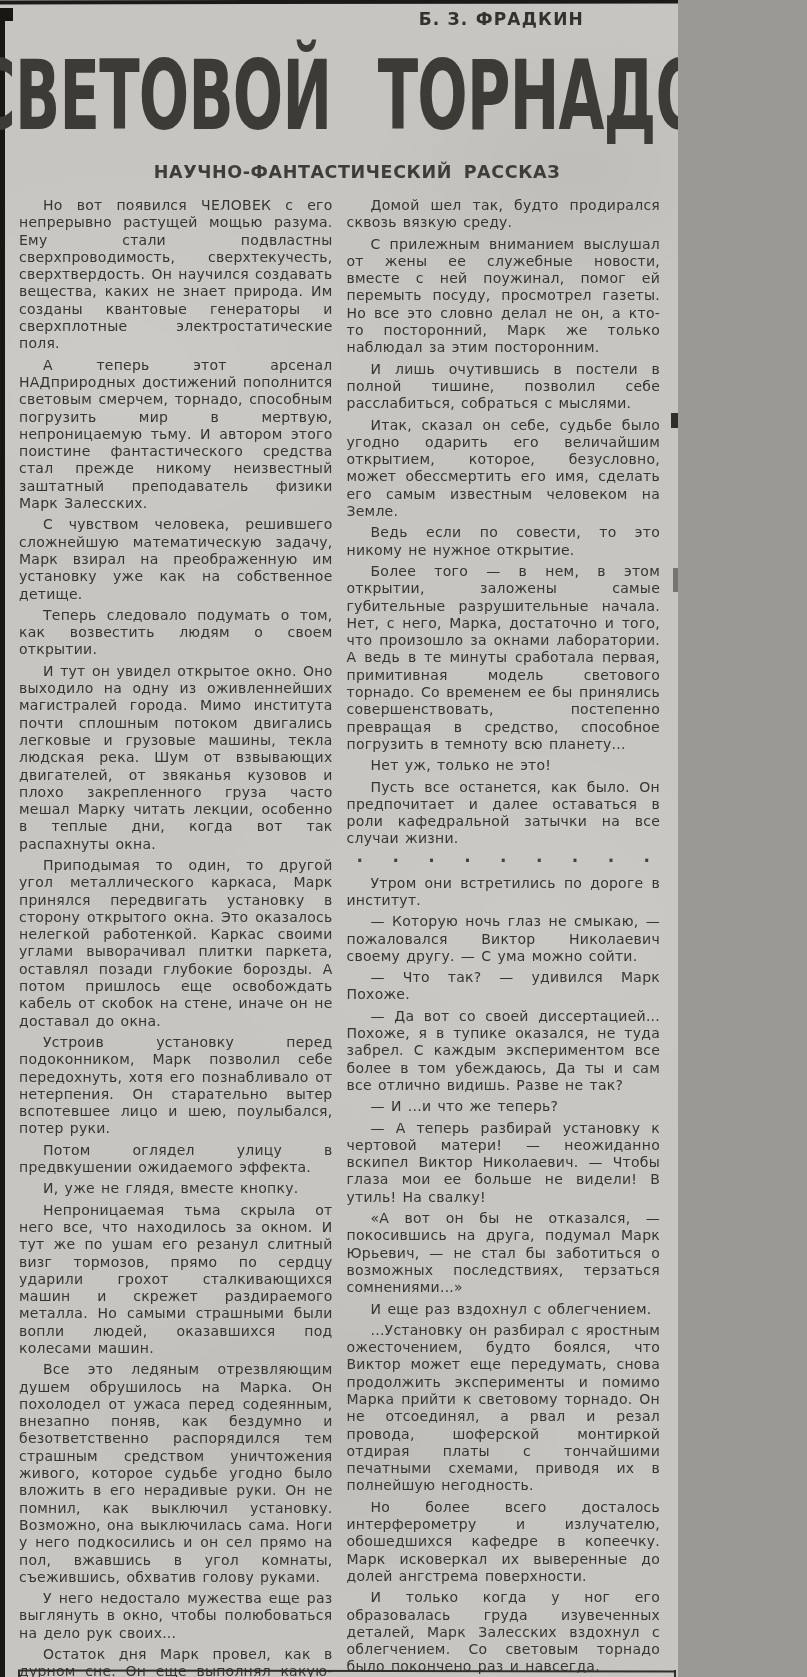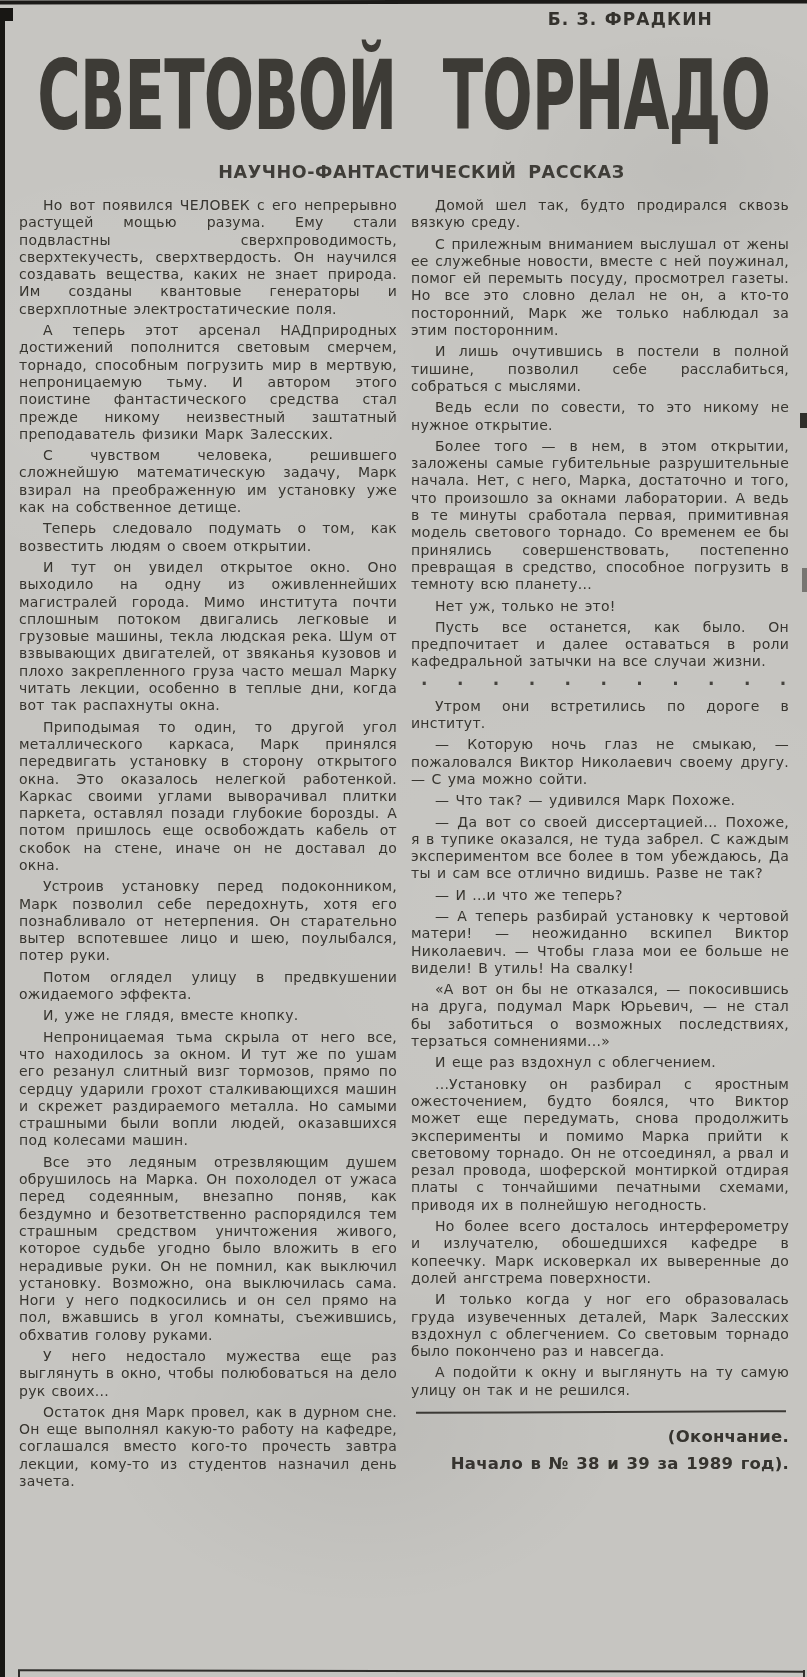--- a/index.html
+++ b/index.html
@@ -2,21 +2,21 @@
 <html><head>
 <meta charset="utf-8">
 <style>
   html,body{margin:0;padding:0;}
   body{
     width:807px;height:1677px;
     font-family:"DejaVu Sans",sans-serif;
     background:#9a9996;
   }
   .page{
-    position:relative;width:807px;height:1677px;overflow:hidden;
+    position:relative;width:678px;height:1677px;overflow:hidden;
     background:
       radial-gradient(ellipse 420px 300px at 18% 22%, rgba(255,255,255,.10), rgba(255,255,255,0) 70%),
       radial-gradient(ellipse 500px 380px at 78% 55%, rgba(255,255,255,.07), rgba(255,255,255,0) 70%),
       radial-gradient(ellipse 380px 260px at 45% 85%, rgba(0,0,0,.05), rgba(0,0,0,0) 70%),
       radial-gradient(ellipse 300px 200px at 85% 10%, rgba(0,0,0,.04), rgba(0,0,0,0) 70%),
       #c6c5c1;
     color:#38362f;
   }
   
   .top-rule{position:absolute;top:0;left:0;right:0;height:4px;background:#1b1a18;transform:rotate(-.08deg);}
@@ -114,20 +114,21 @@
       <p>Непроницаемая тьма скрыла от него все, что находилось за окном. И тут же по ушам его резанул слитный визг тормозов, прямо по сердцу ударили грохот сталкивающихся машин и скрежет раздираемого металла. Но самыми страшными были вопли людей, оказавшихся под колесами машин.</p>
       <p>Все это ледяным отрезвляющим душем обрушилось на Марка. Он похолодел от ужаса перед содеянным, внезапно поняв, как бездумно и безответственно распорядился тем страшным средством уничтожения живого, которое судьбе угодно было вложить в его нерадивые руки. Он не помнил, как выключил установку. Возможно, она выключилась сама. Ноги у него подкосились и он сел прямо на пол, вжавшись в угол комнаты, съежившись, обхватив голову руками.</p>
       <p>У него недостало мужества еще раз выглянуть в окно, чтобы полюбоваться на дело рук своих...</p>
       <p>Остаток дня Марк провел, как в дурном сне. Он еще выполнял какую-то работу на кафедре, соглашался вместо кого-то прочесть завтра лекции, кому-то из студентов назначил день зачета.</p>
     </div>
 
     <div class="col">
       <p>Домой шел так, будто продирался сквозь вязкую среду.</p>
       <p>С прилежным вниманием выслушал от жены ее служебные новости, вместе с ней поужинал, помог ей перемыть посуду, просмотрел газеты. Но все это словно делал не он, а кто-то посторонний, Марк же только наблюдал за этим посторонним.</p>
       <p>И лишь очутившись в постели в полной тишине, позволил себе расслабиться, собраться с мыслями.</p>
+      <p>Итак, сказал он себе, судьбе было угодно одарить его величайшим открытием, которое, безусловно, может обессмертить его имя, сделать его самым известным человеком на Земле.</p>
       <p>Ведь если по совести, то это никому не нужное открытие.</p>
       <p>Более того — в нем, в этом открытии, заложены самые губительные разрушительные начала. Нет, с него, Марка, достаточно и того, что произошло за окнами лаборатории. А ведь в те минуты сработала первая, примитивная модель светового торнадо. Со временем ее бы принялись совершенствовать, постепенно превращая в средство, способное погрузить в темноту всю планету...</p>
       <p>Нет уж, только не это!</p>
       <p>Пусть все останется, как было. Он предпочитает и далее оставаться в роли кафедральной затычки на все случаи жизни.</p>
 
       <div class="dots">· · · · · · · · · · · · ·</div>
 
       <p>Утром они встретились по дороге в институт.</p>
       <p>— Которую ночь глаз не смыкаю, — пожаловался Виктор Николаевич своему другу. — С ума можно сойти.</p>
       <p>— Что так? — удивился Марк Похоже.</p>

